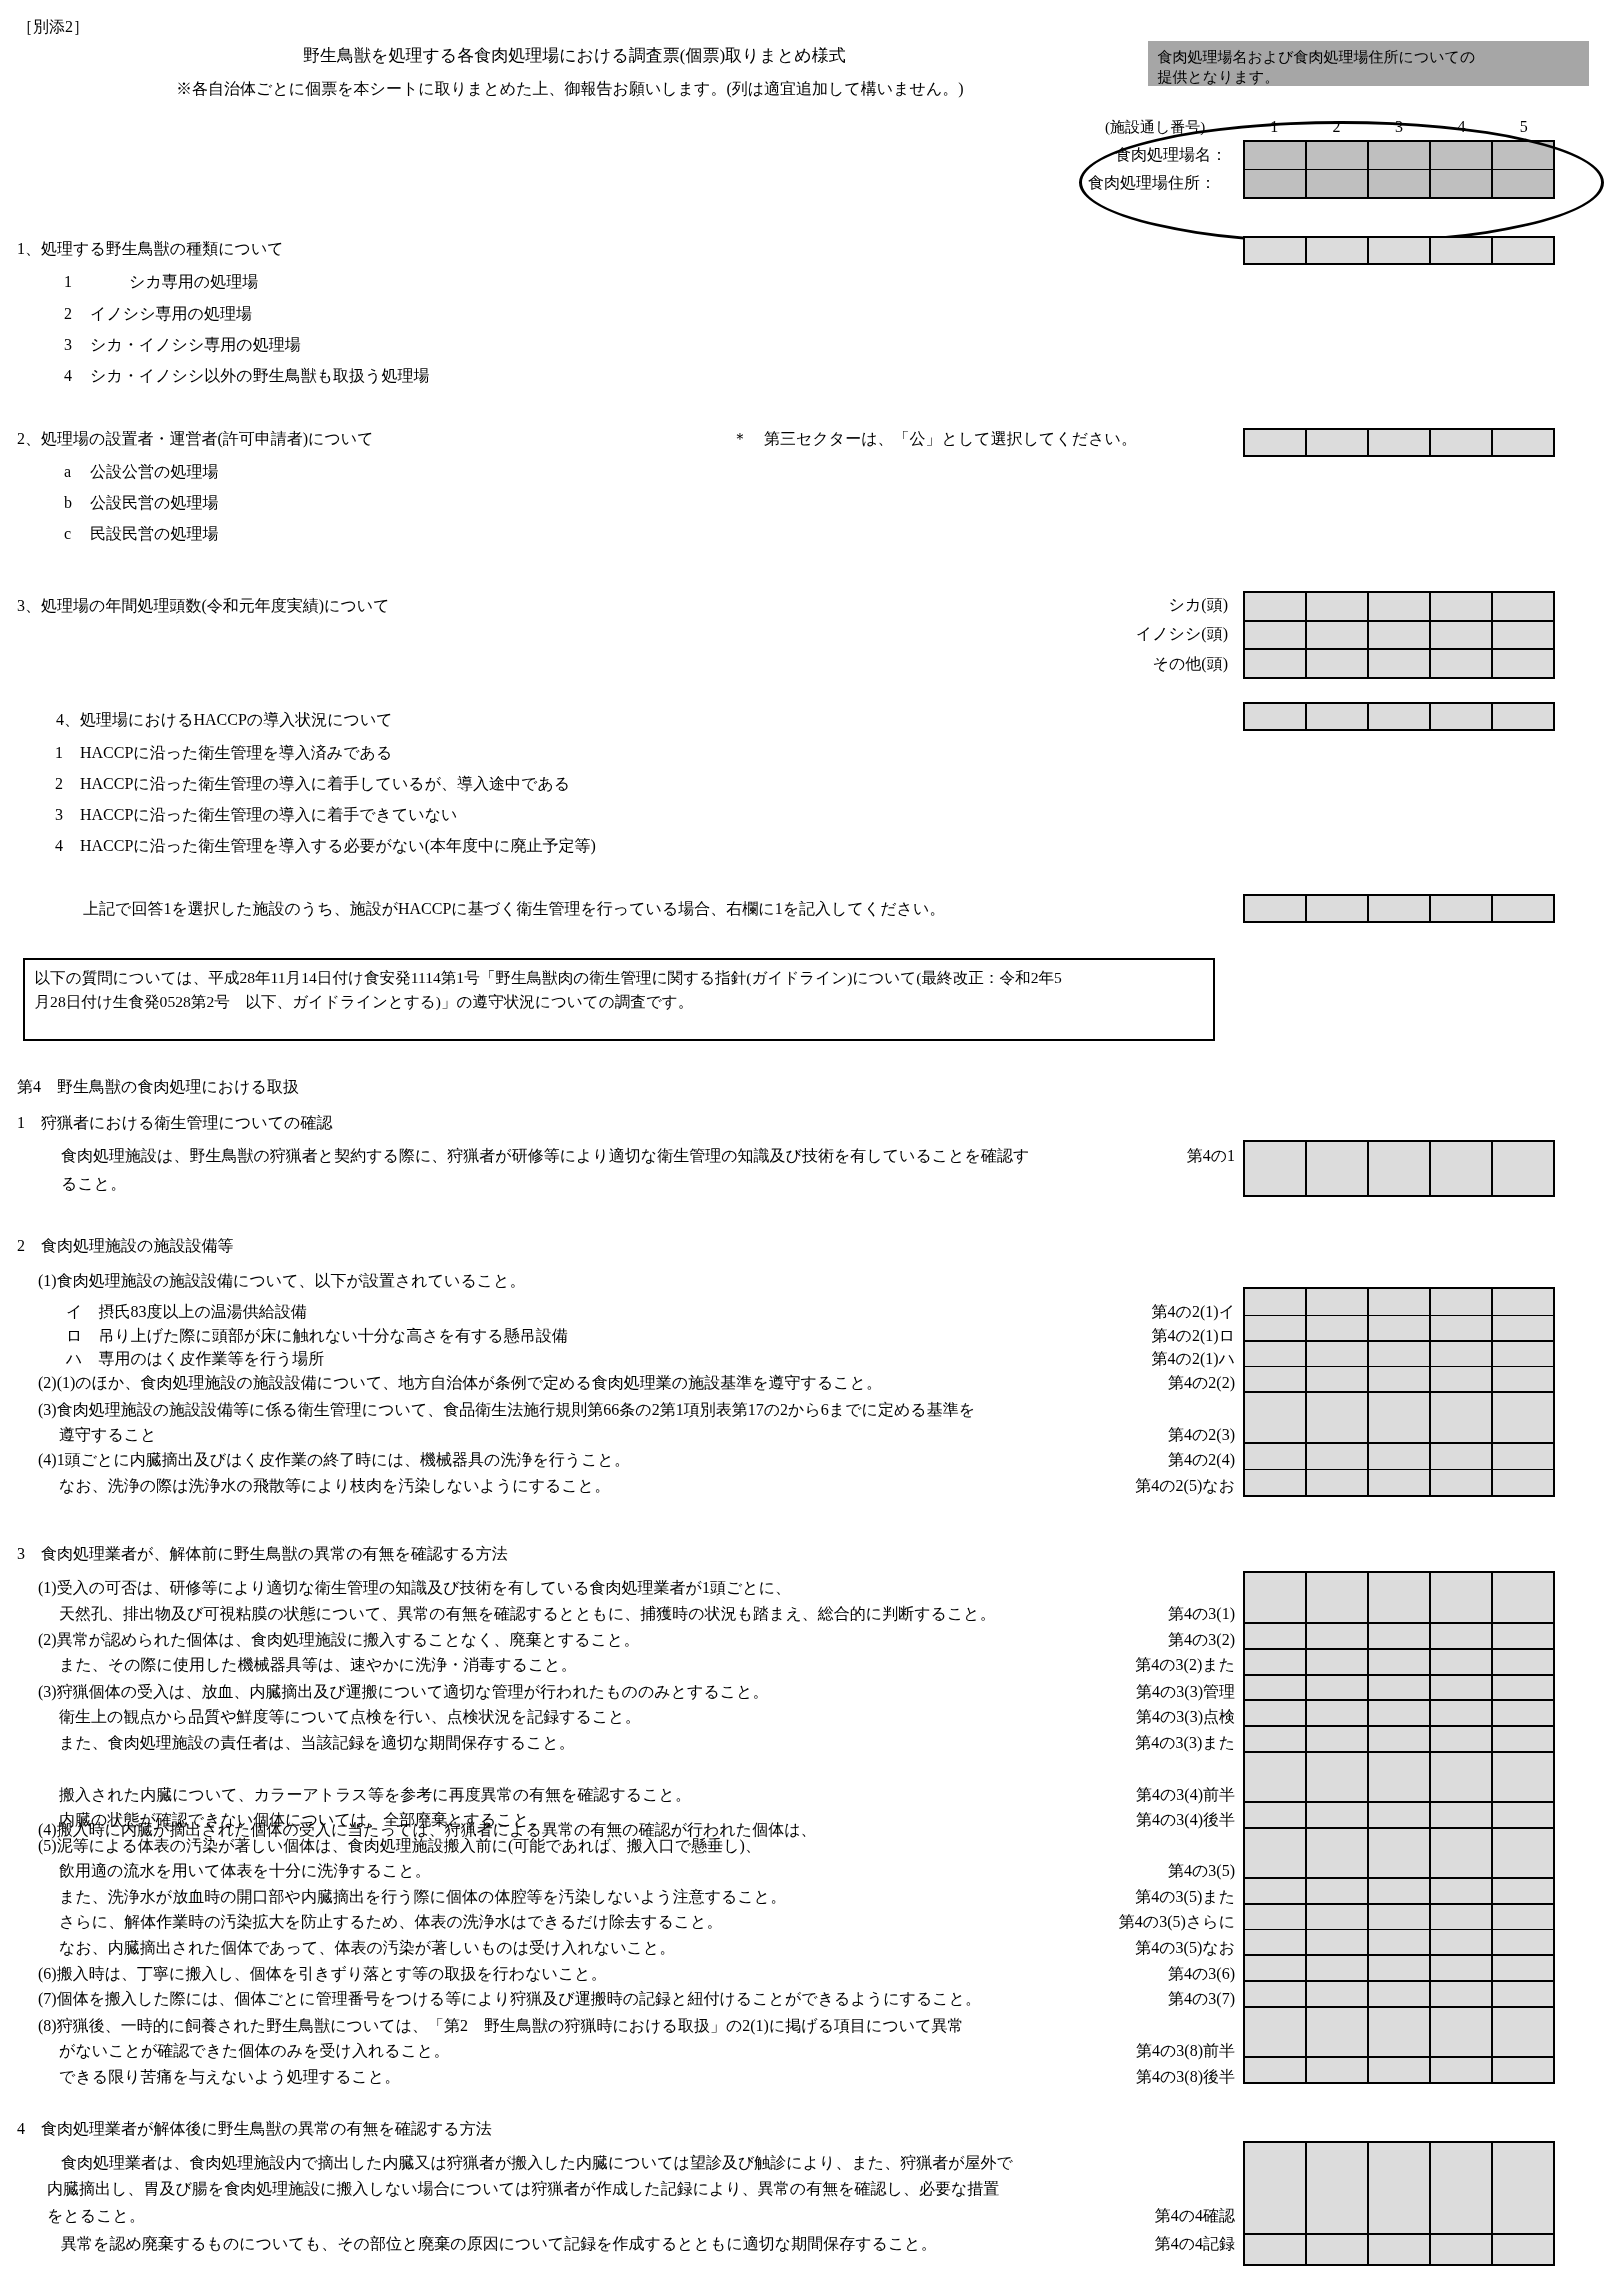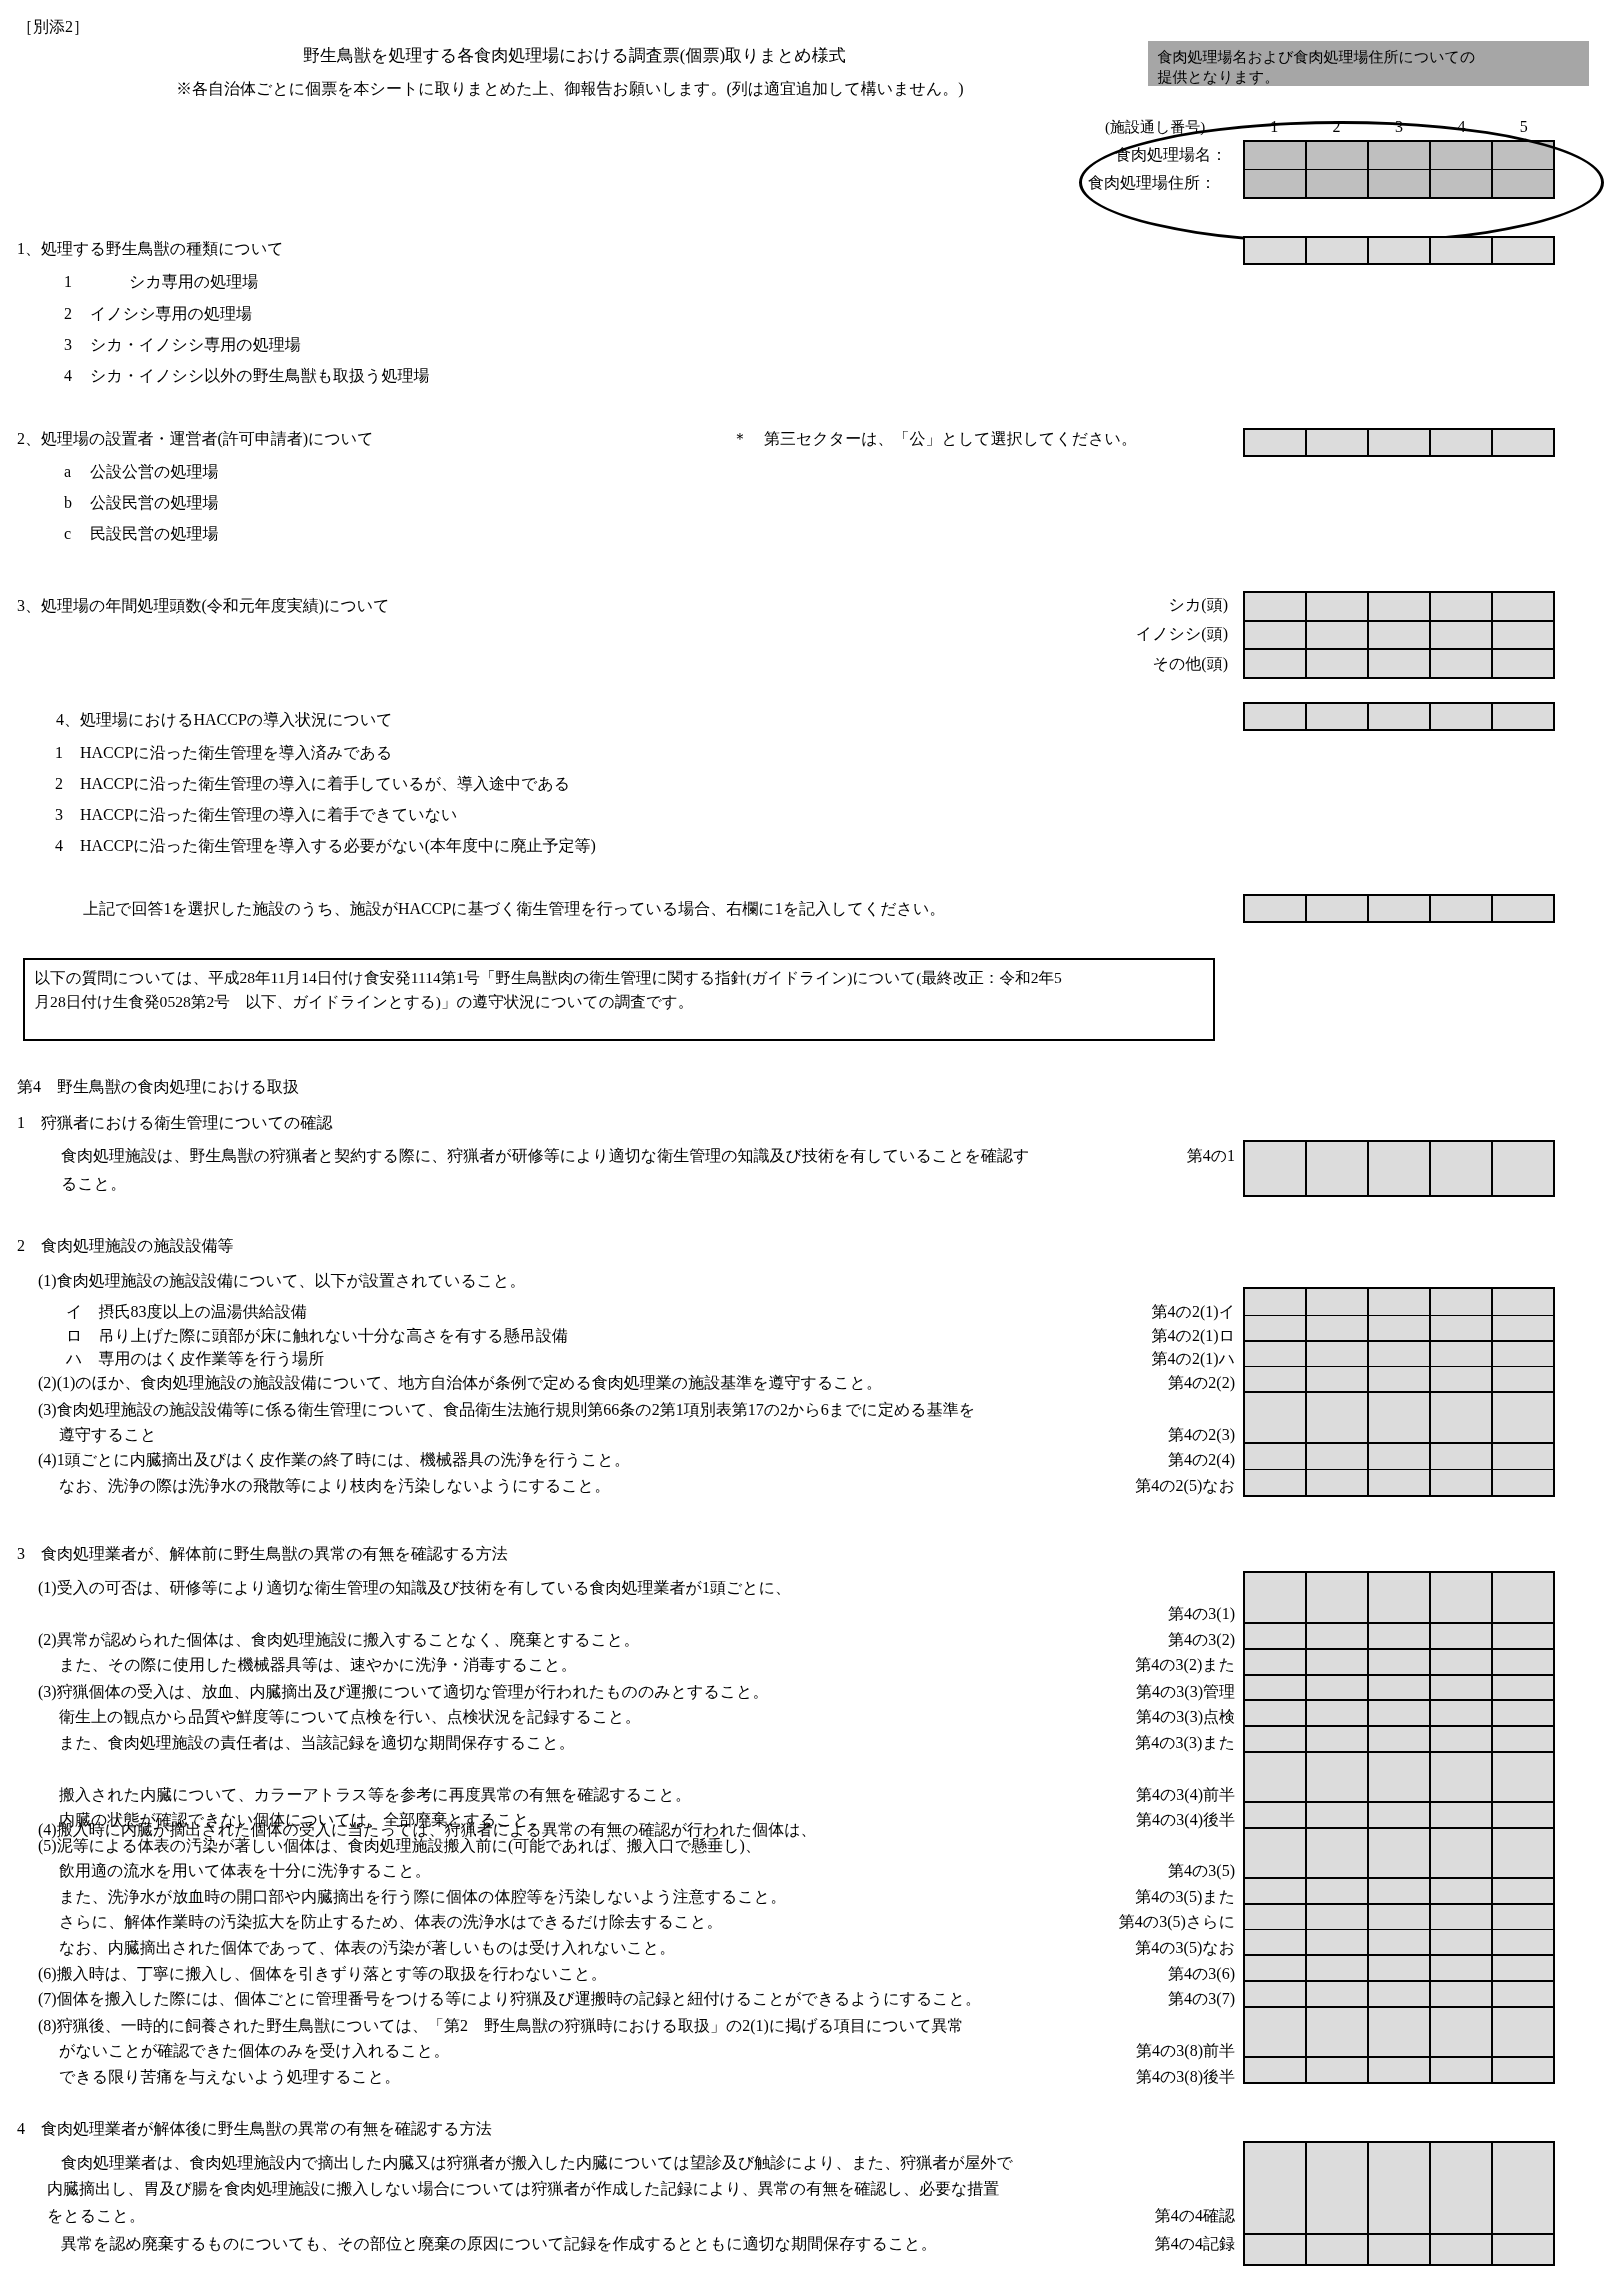--- a/index.html
+++ b/index.html
@@ -290,20 +290,21 @@
         <div class="cell"></div>
         <div class="cell"></div>
         <div class="cell"></div>
         <div class="cell"></div>
     </div>
   </div>
 
   <div class="t s17" style="left:17px;top:1546px;">3　食肉処理業者が、解体前に野生鳥獣の異常の有無を確認する方法</div>
 
   <div class="t s17" style="left:38px;top:1580px;">(1)受入の可否は、研修等により適切な衛生管理の知識及び技術を有している食肉処理業者が1頭ごとに、</div>
+  <div class="t s17" style="left:59px;top:1606px;">天然孔、排出物及び可視粘膜の状態について、異常の有無を確認するとともに、捕獲時の状況も踏まえ、総合的に判断すること。</div>
   <div class="t s17 right" style="left:1046px;top:1606px;width:189px;">第4の3(1)</div>
 
   <div class="t s17" style="left:38px;top:1632px;">(2)異常が認められた個体は、食肉処理施設に搬入することなく、廃棄とすること。</div>
   <div class="t s17 right" style="left:1046px;top:1632px;width:189px;">第4の3(2)</div>
 
   <div class="t s17" style="left:59px;top:1657px;">また、その際に使用した機械器具等は、速やかに洗浄・消毒すること。</div>
   <div class="t s17 right" style="left:1046px;top:1657px;width:189px;">第4の3(2)また</div>
 
   <div class="t s17" style="left:38px;top:1684px;">(3)狩猟個体の受入は、放血、内臓摘出及び運搬について適切な管理が行われたもののみとすること。</div>
   <div class="t s17 right" style="left:1046px;top:1684px;width:189px;">第4の3(3)管理</div>

